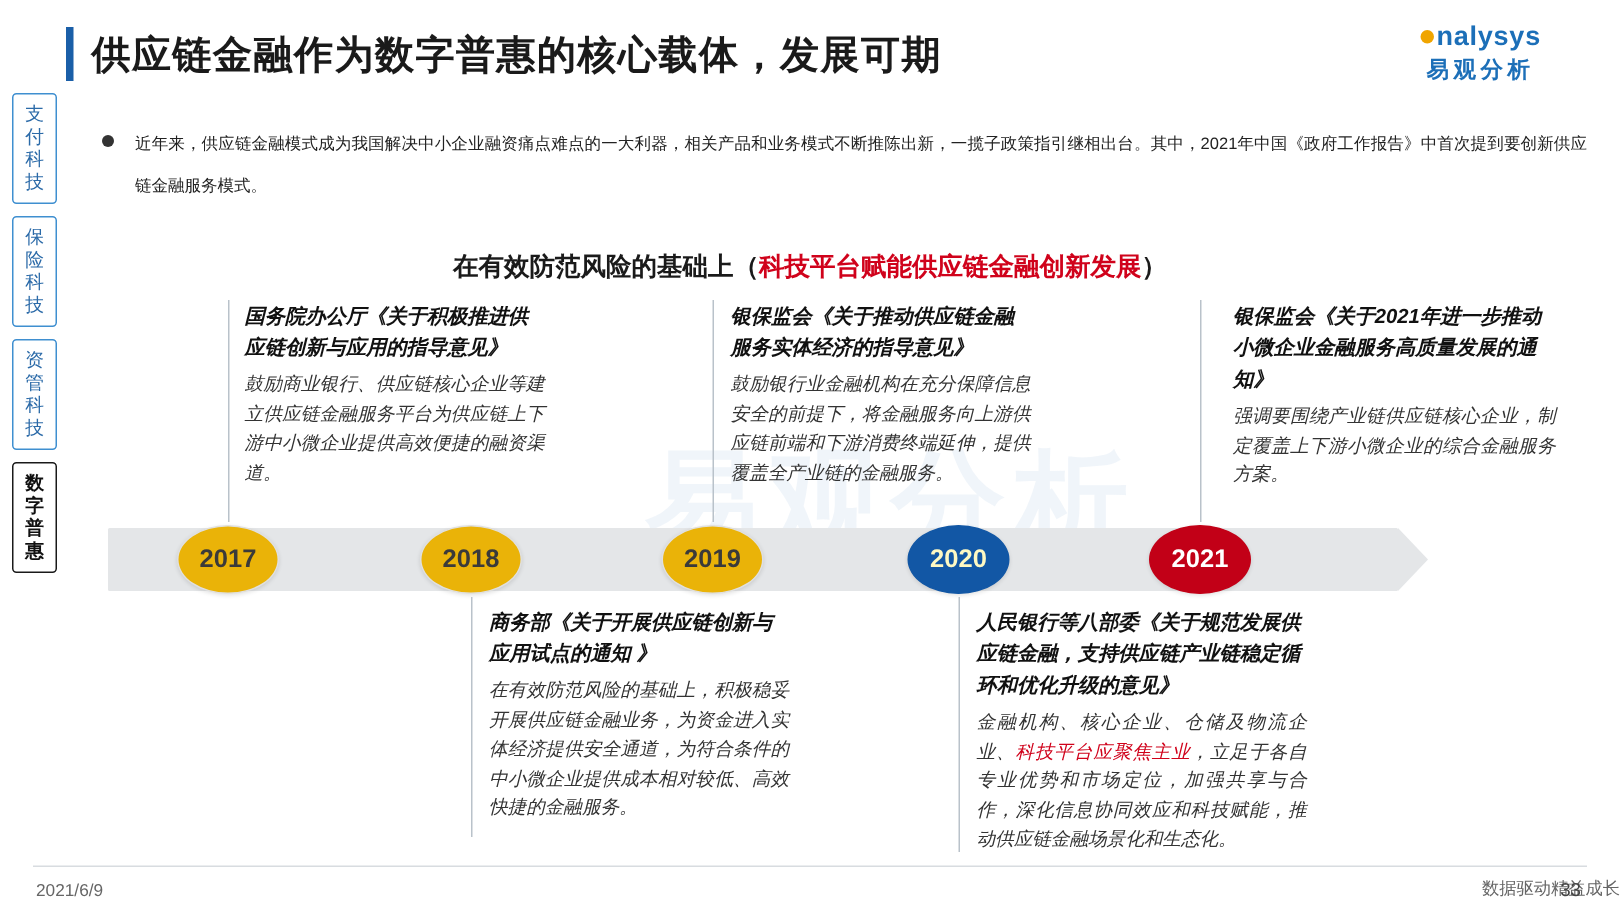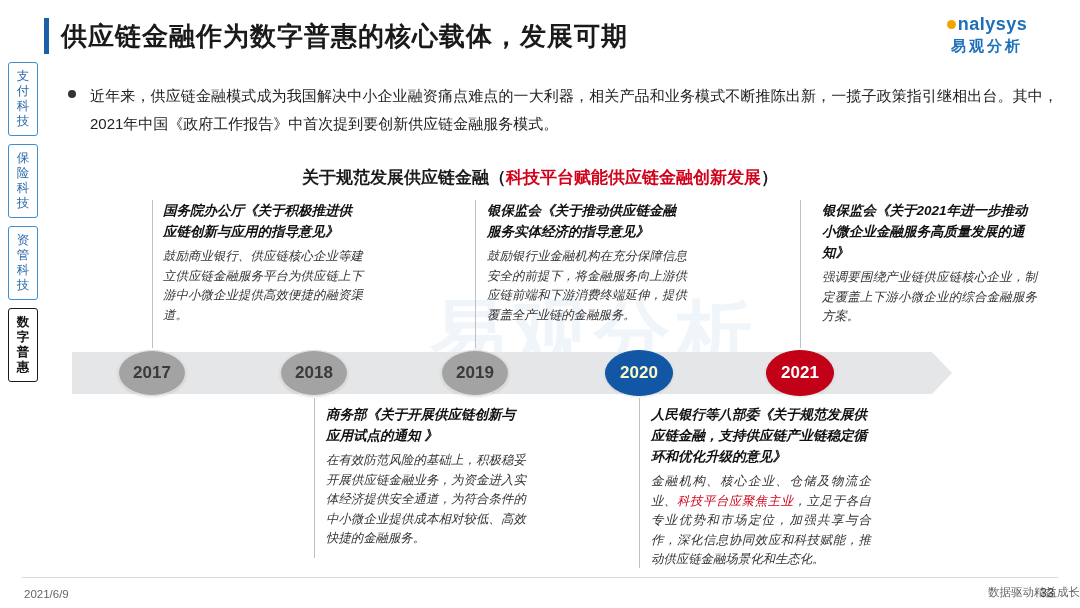--- a/index.html
+++ b/index.html
@@ -94,21 +94,21 @@
   }
   .bullet-dot {
     width: 8px; height: 8px;
     border-radius: 50%;
     background: #333;
     margin-top: 8px;
     margin-right: 14px;
     flex: 0 0 auto;
   }
   .bullet-text {
-    font-size: 15px;
+    font-size: 11px;
     line-height: 28px;
     color: #222;
     text-align: justify;
   }
 
   
   .chart-heading {
     position: absolute;
     left: 0; right: 0; top: 166px;
     text-align: center;
@@ -154,21 +154,21 @@
 
   .node {
     position: absolute;
     top: 350px;
     width: 68px; height: 46px;
     border-radius: 50%;
     display: flex; align-items: center; justify-content: center;
     font-size: 17px;
     font-weight: bold;
     color: #3a3a3a;
-    background: #a3a3a3;
+    background: #eab308;
     border: 1px solid #e0e0e0;
     box-shadow: 0 1px 3px rgba(0,0,0,.12);
   }
   .node.filled-blue { background: #1257a5; color: #fef9c3; border-color: #1257a5; }
   .node.filled-red  { background: #c20017; color: #fff; border-color: #c20017; }
 
   
   .card {
     position: absolute;
     width: 200px;
@@ -237,21 +237,21 @@
   <div class="rail-item">资管科技</div>
   <div class="rail-item active">数字普惠</div>
 </div>
 
 <div class="bullet-row">
   <div class="bullet-dot"></div>
   <div class="bullet-text">近年来，供应链金融模式成为我国解决中小企业融资痛点难点的一大利器，相关产品和业务模式不断推陈出新，一揽子政策指引继相出台。其中，2021年中国《政府工作报告》中首次提到要创新供应链金融服务模式。</div>
 </div>
 
 <div class="chart-heading">
-  <span>关于规范发展供应链金融（</span><span class="red">科技平台赋能供应链金融创新发展</span><span>）</span>
+  <span>在有效防范风险的基础上（</span><span class="red">科技平台赋能供应链金融创新发展</span><span>）</span>
 </div>
 
 <div class="watermark">易观分析</div>
 
 <div class="timeline-bar"></div>
 
 <div class="node" style="left:118px;">2017</div>
 <div class="node" style="left:280px;">2018</div>
 <div class="node" style="left:441px;">2019</div>
 <div class="node filled-blue" style="left:605px;">2020</div>

